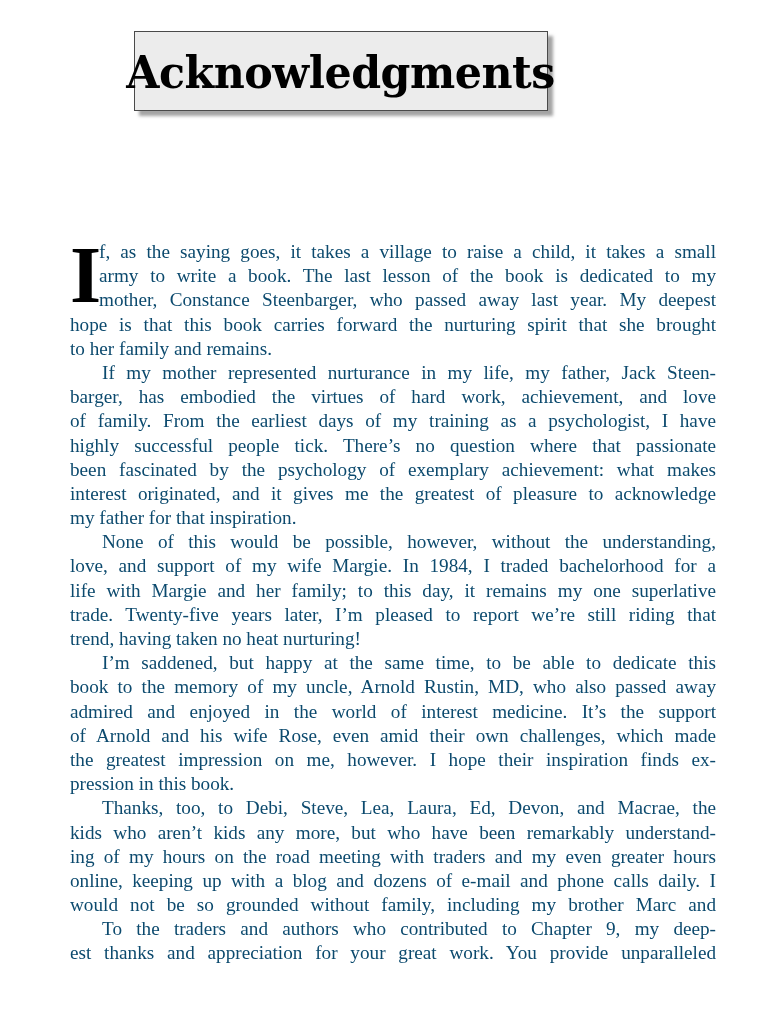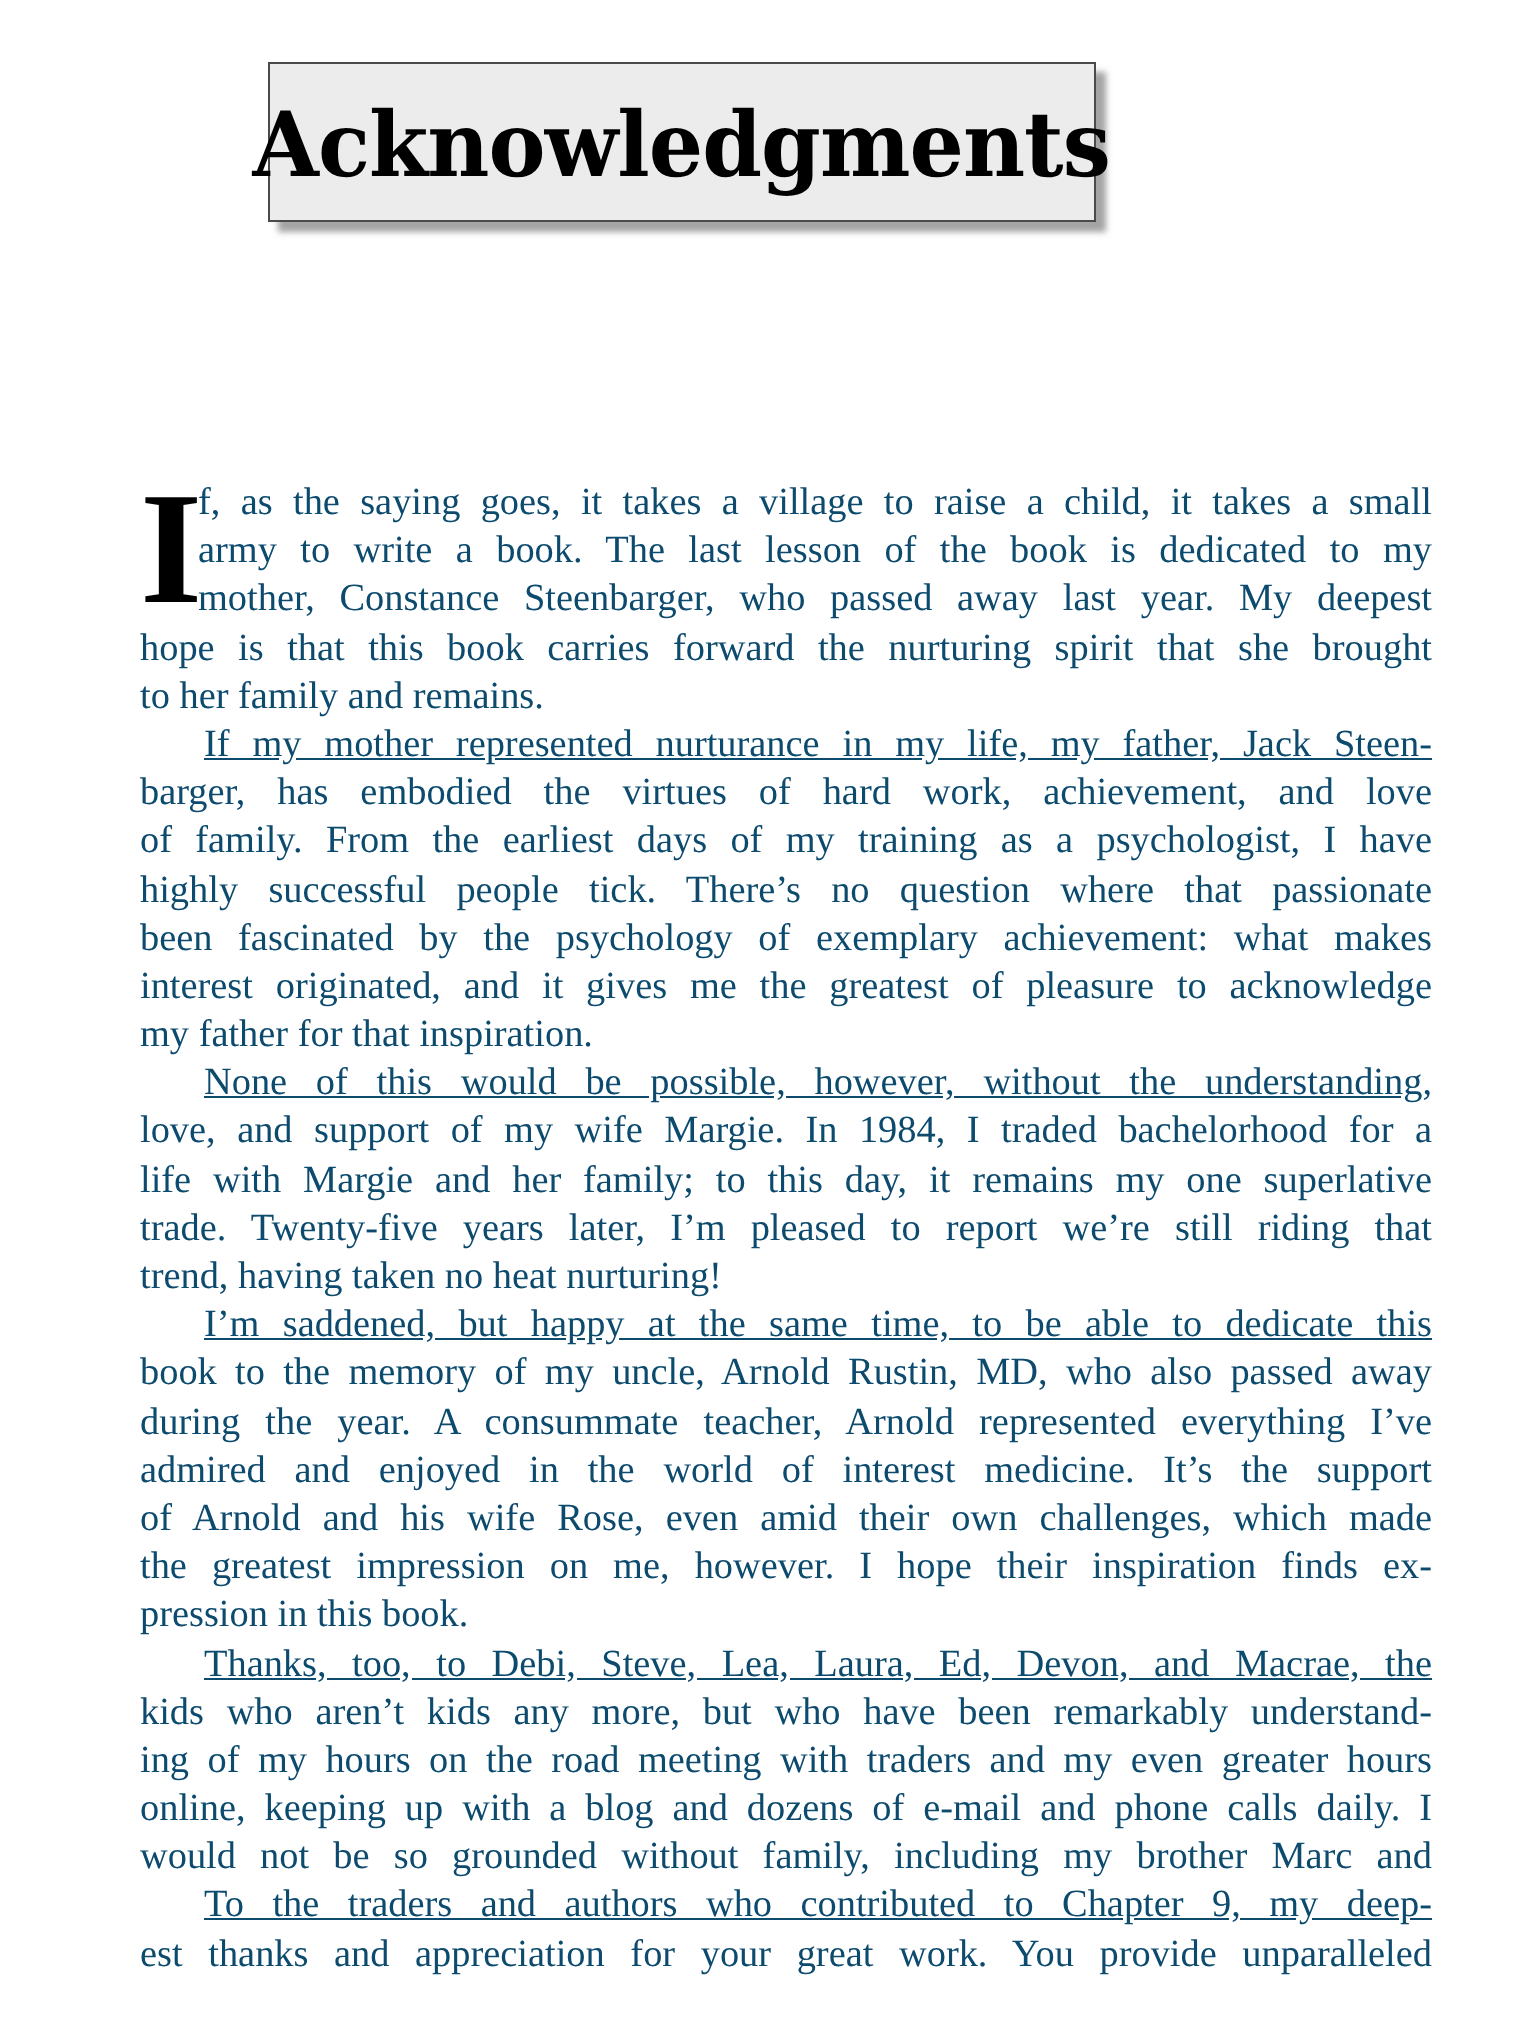--- a/index.html
+++ b/index.html
@@ -53,21 +53,20 @@
       white-space: nowrap;
       text-align: justify;
       text-align-last: justify;
       color: #0c4a6e;
     }
     .line.last {
       text-align-last: left;
     }
     .line.indent {
       padding-left: 32px;
-      text-decoration: underline;
     }
     .line.dropline {
       padding-left: 29px;
     }
     .dropcap {
       position: absolute;
       left: 0px;
       top: 2px;
       font-family: "Liberation Serif", "DejaVu Serif", serif;
       font-weight: bold;
@@ -109,21 +108,20 @@
     <div class="line indent">None of this would be possible, however, without the understanding,</div>
     <div class="line">love, and support of my wife Margie. In 1984, I traded bachelorhood for a</div>
     <div class="line">life with Margie and her family; to this day, it remains my one superlative</div>
     <div class="line">trade. Twenty-five years later, I’m pleased to report we’re still riding that</div>
     <div class="line last">trend, having taken no heat nurturing!</div>
   </div>
 
   <div>
     <div class="line indent">I’m saddened, but happy at the same time, to be able to dedicate this</div>
     <div class="line">book to the memory of my uncle, Arnold Rustin, MD, who also passed away</div>
-    <div class="line">during the year. A consummate teacher, Arnold represented everything I’ve</div>
     <div class="line">admired and enjoyed in the world of interest medicine. It’s the support</div>
     <div class="line">of Arnold and his wife Rose, even amid their own challenges, which made</div>
     <div class="line">the greatest impression on me, however. I hope their inspiration finds ex-</div>
     <div class="line last">pression in this book.</div>
   </div>
 
   <div>
     <div class="line indent">Thanks, too, to Debi, Steve, Lea, Laura, Ed, Devon, and Macrae, the</div>
     <div class="line">kids who aren’t kids any more, but who have been remarkably understand-</div>
     <div class="line">ing of my hours on the road meeting with traders and my even greater hours</div>

